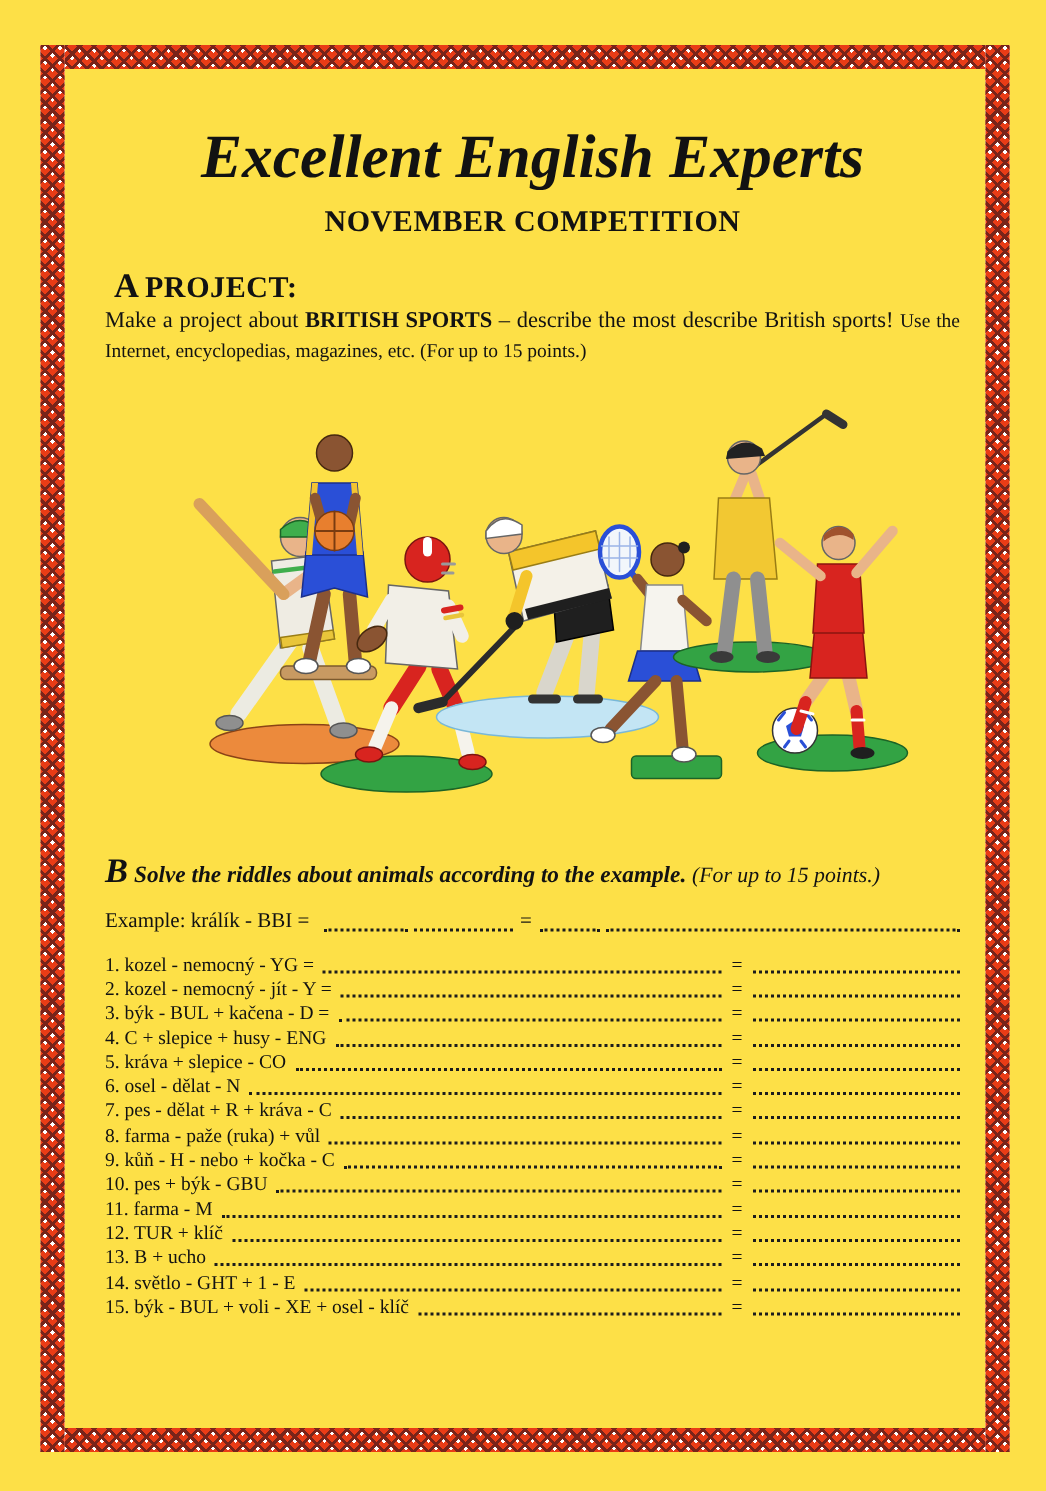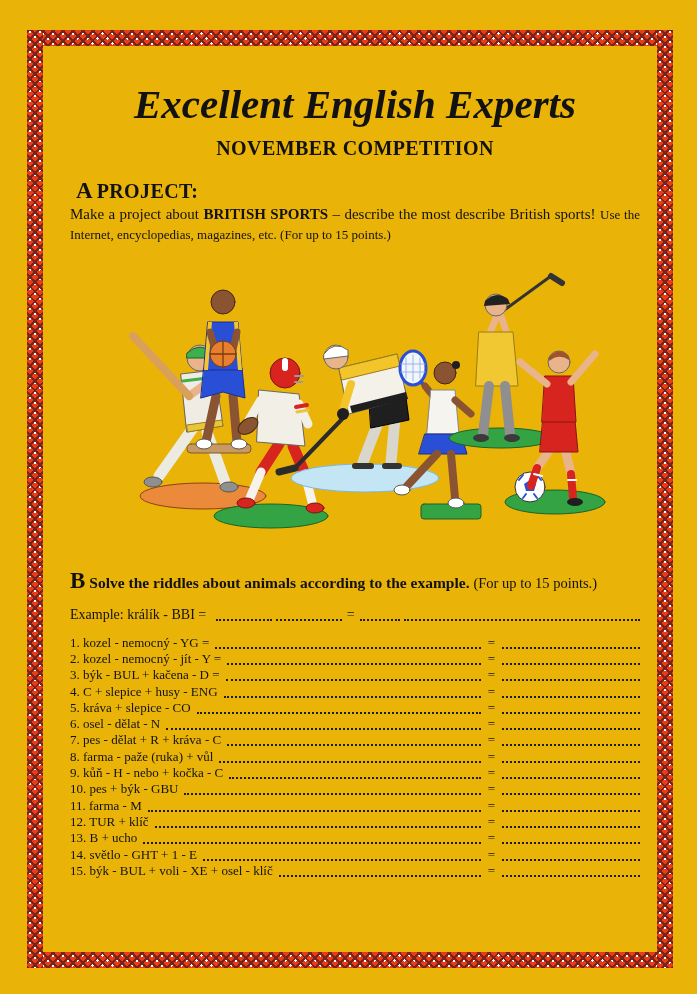--- a/index.html
+++ b/index.html
@@ -1,17 +1,17 @@
 <!DOCTYPE html>
 <html><head>
 <meta charset="utf-8">
 <style>
   html,body{margin:0;padding:0;background:#ffffff;}
   .page{
-    position:relative;width:697px;height:994px;background:#eab308;
+    position:relative;width:697px;height:994px;background:#fde047;
     font-family:"Liberation Serif",serif;color:#121212;overflow:hidden;
   }
   
   .bstrip{
     position:absolute;background-color:#fff;
     background-image:
       repeating-linear-gradient(45deg,#78241a 0 2px,rgba(0,0,0,0) 2px 7px),
       repeating-linear-gradient(-45deg,#78241a 0 2px,rgba(0,0,0,0) 2px 7px),
       repeating-linear-gradient(45deg,rgba(0,0,0,0) 0 2px,#e93c16 2px 5px,rgba(0,0,0,0) 5px 7px),
       repeating-linear-gradient(-45deg,rgba(0,0,0,0) 0 2px,#e93c16 2px 5px,rgba(0,0,0,0) 5px 7px);
@@ -29,21 +29,21 @@
 
   .sec-a{margin-top:19px;padding-left:6px;line-height:1;}
   .big-letter{font-size:23px;font-weight:bold;}
   .sec-label{font-size:20px;font-weight:bold;letter-spacing:.4px;}
   .para{margin:3px 0 0;font-size:15px;line-height:1.3;text-align:justify;}
   .para b{font-weight:bold;}
   .para .small{font-size:13px;}
 
   .illo{display:block;margin:12px auto 0;}
 
-  .sec-b{margin-top:23px;line-height:1;white-space:nowrap;}
+  .sec-b{margin-top:23px;line-height:1;white-space:nowrap;font-style:italic;}
   .sec-b-text{font-size:15.5px;font-weight:bold;}
   .sec-b-points{font-size:14.5px;}
 
   .dots{border-bottom:2px dotted #1c1c1c;}
   .example-row{display:flex;align-items:flex-end;margin-top:7px;height:26px;font-size:14px;}
   .example-row .lbl{white-space:pre;padding-bottom:2px;}
   .script{font-size:20px;font-style:italic;font-family:"DejaVu Serif",serif;line-height:1;padding:0 3px 1px;}
   .ed1{width:56px;margin:0 2px 4px 6px;}
   .ed2{width:66px;margin:0 2px 4px 2px;}
   .ed3{width:40px;margin:0 2px 4px 2px;}

